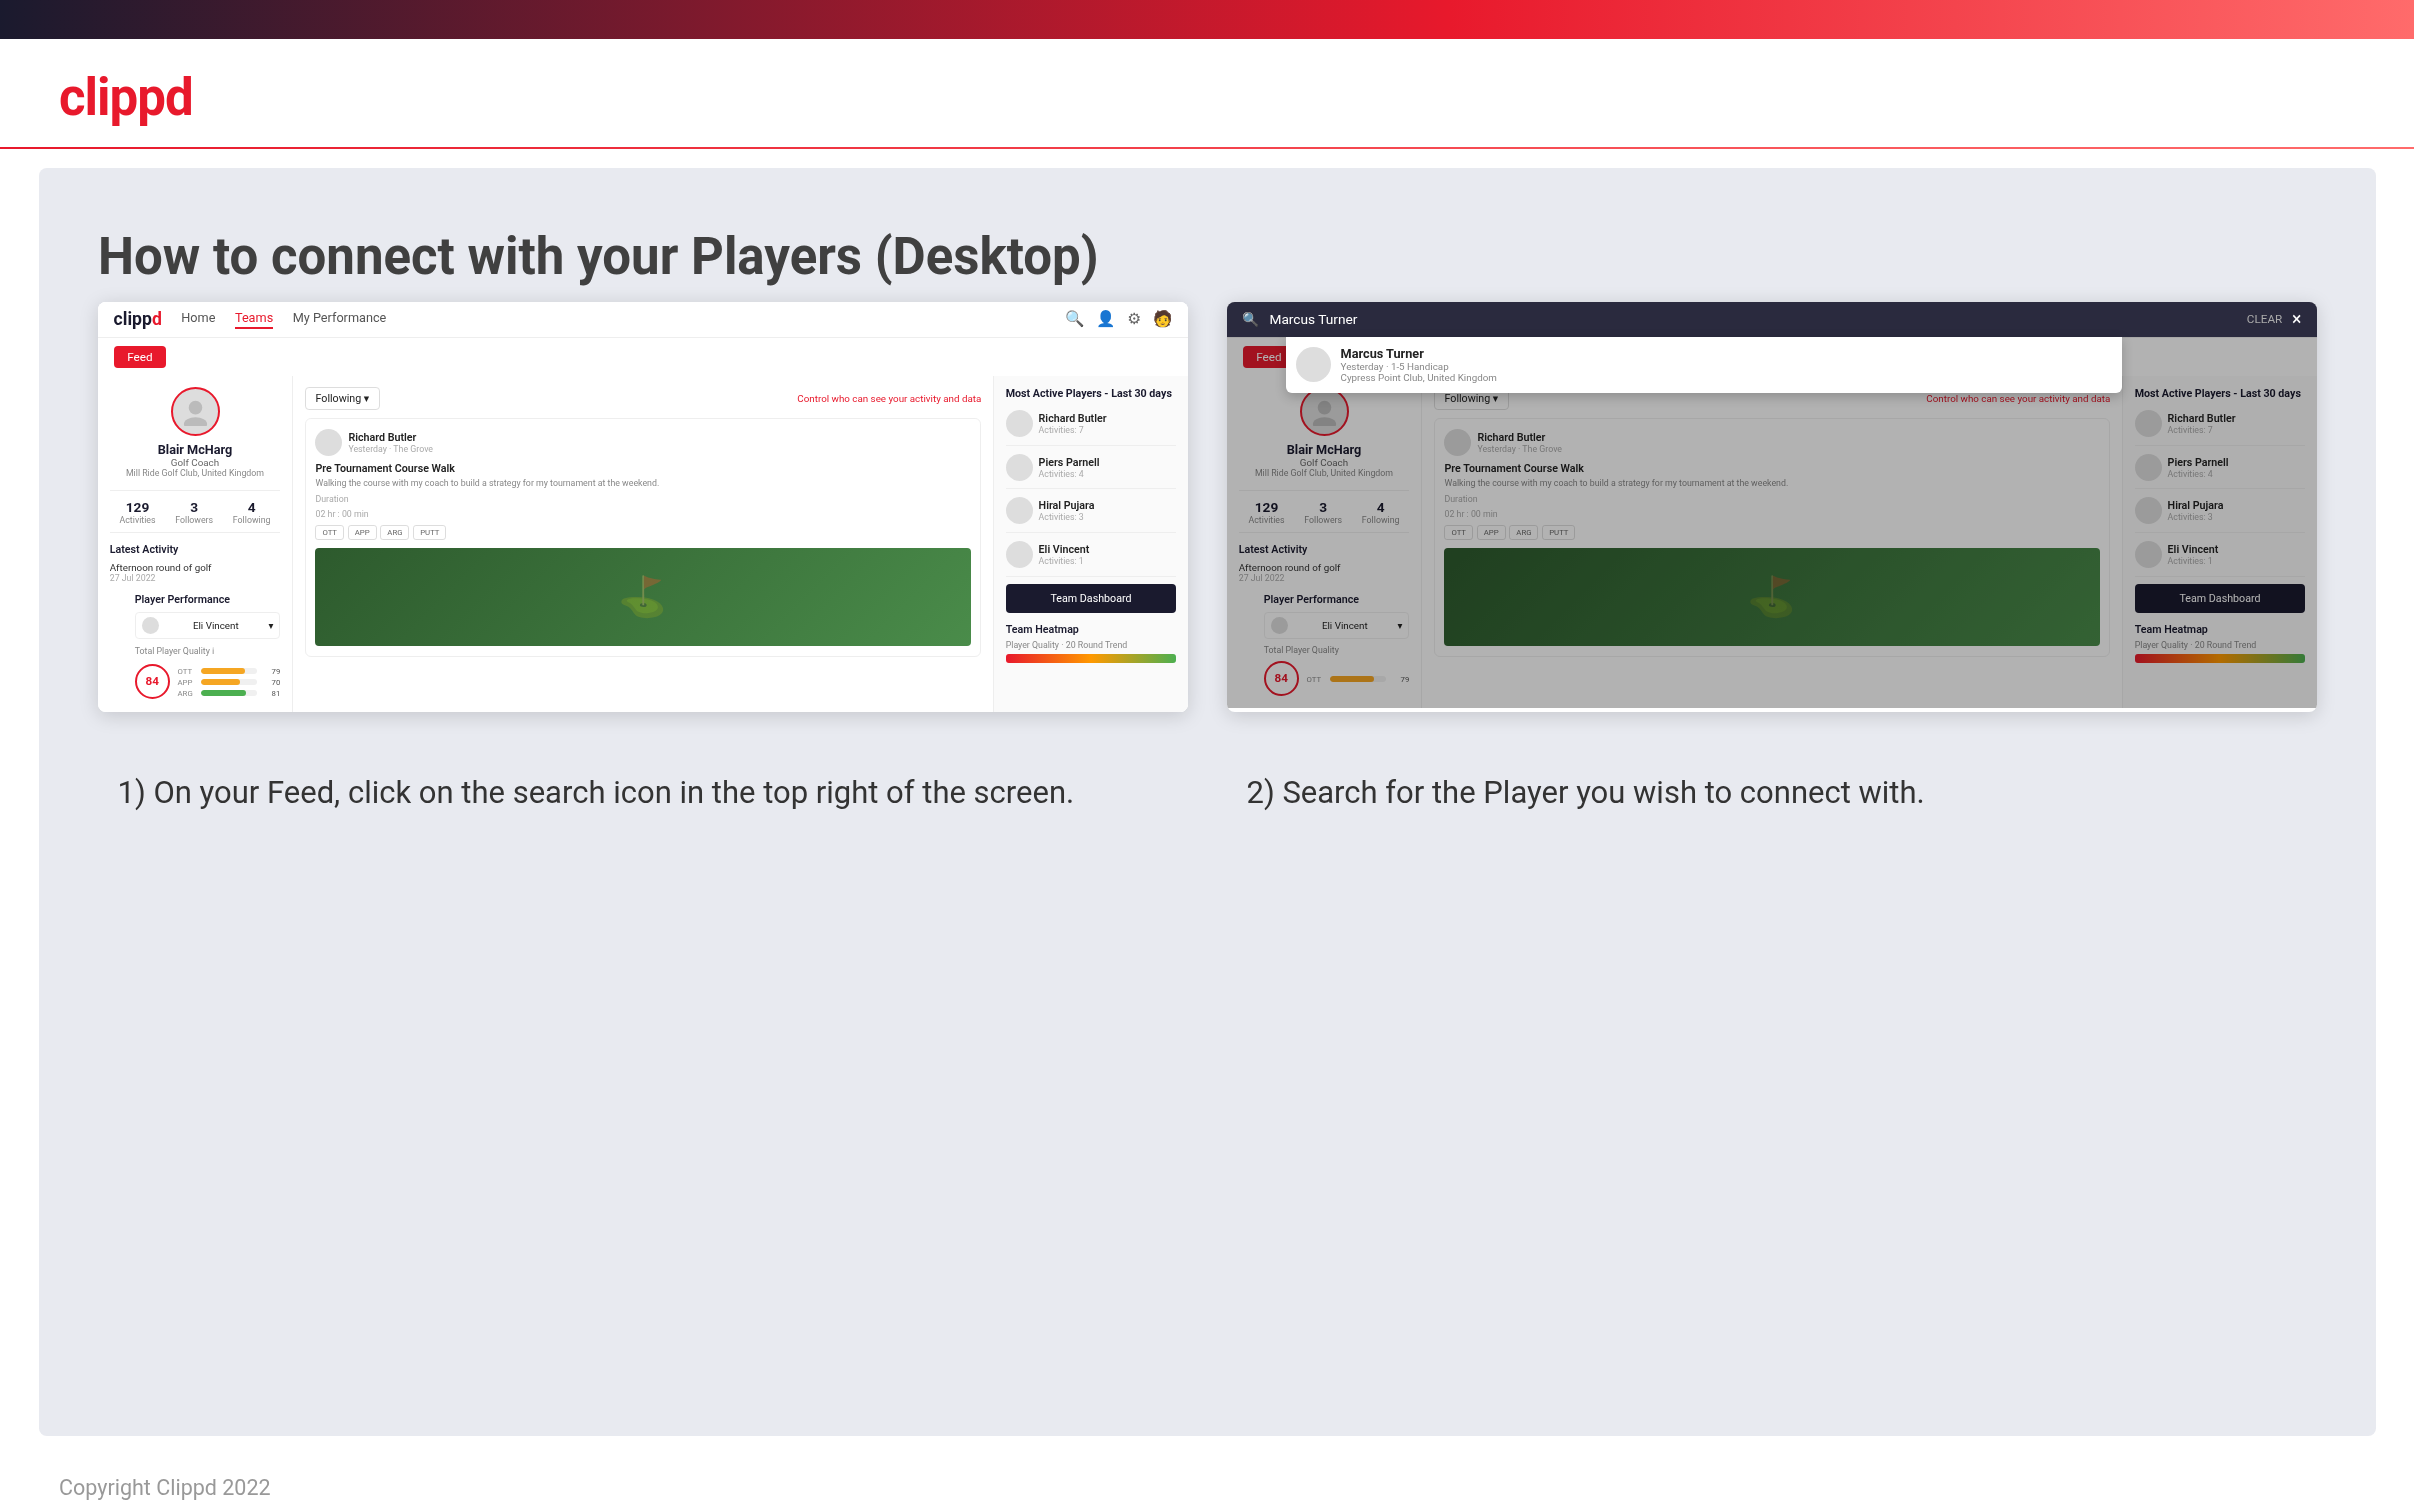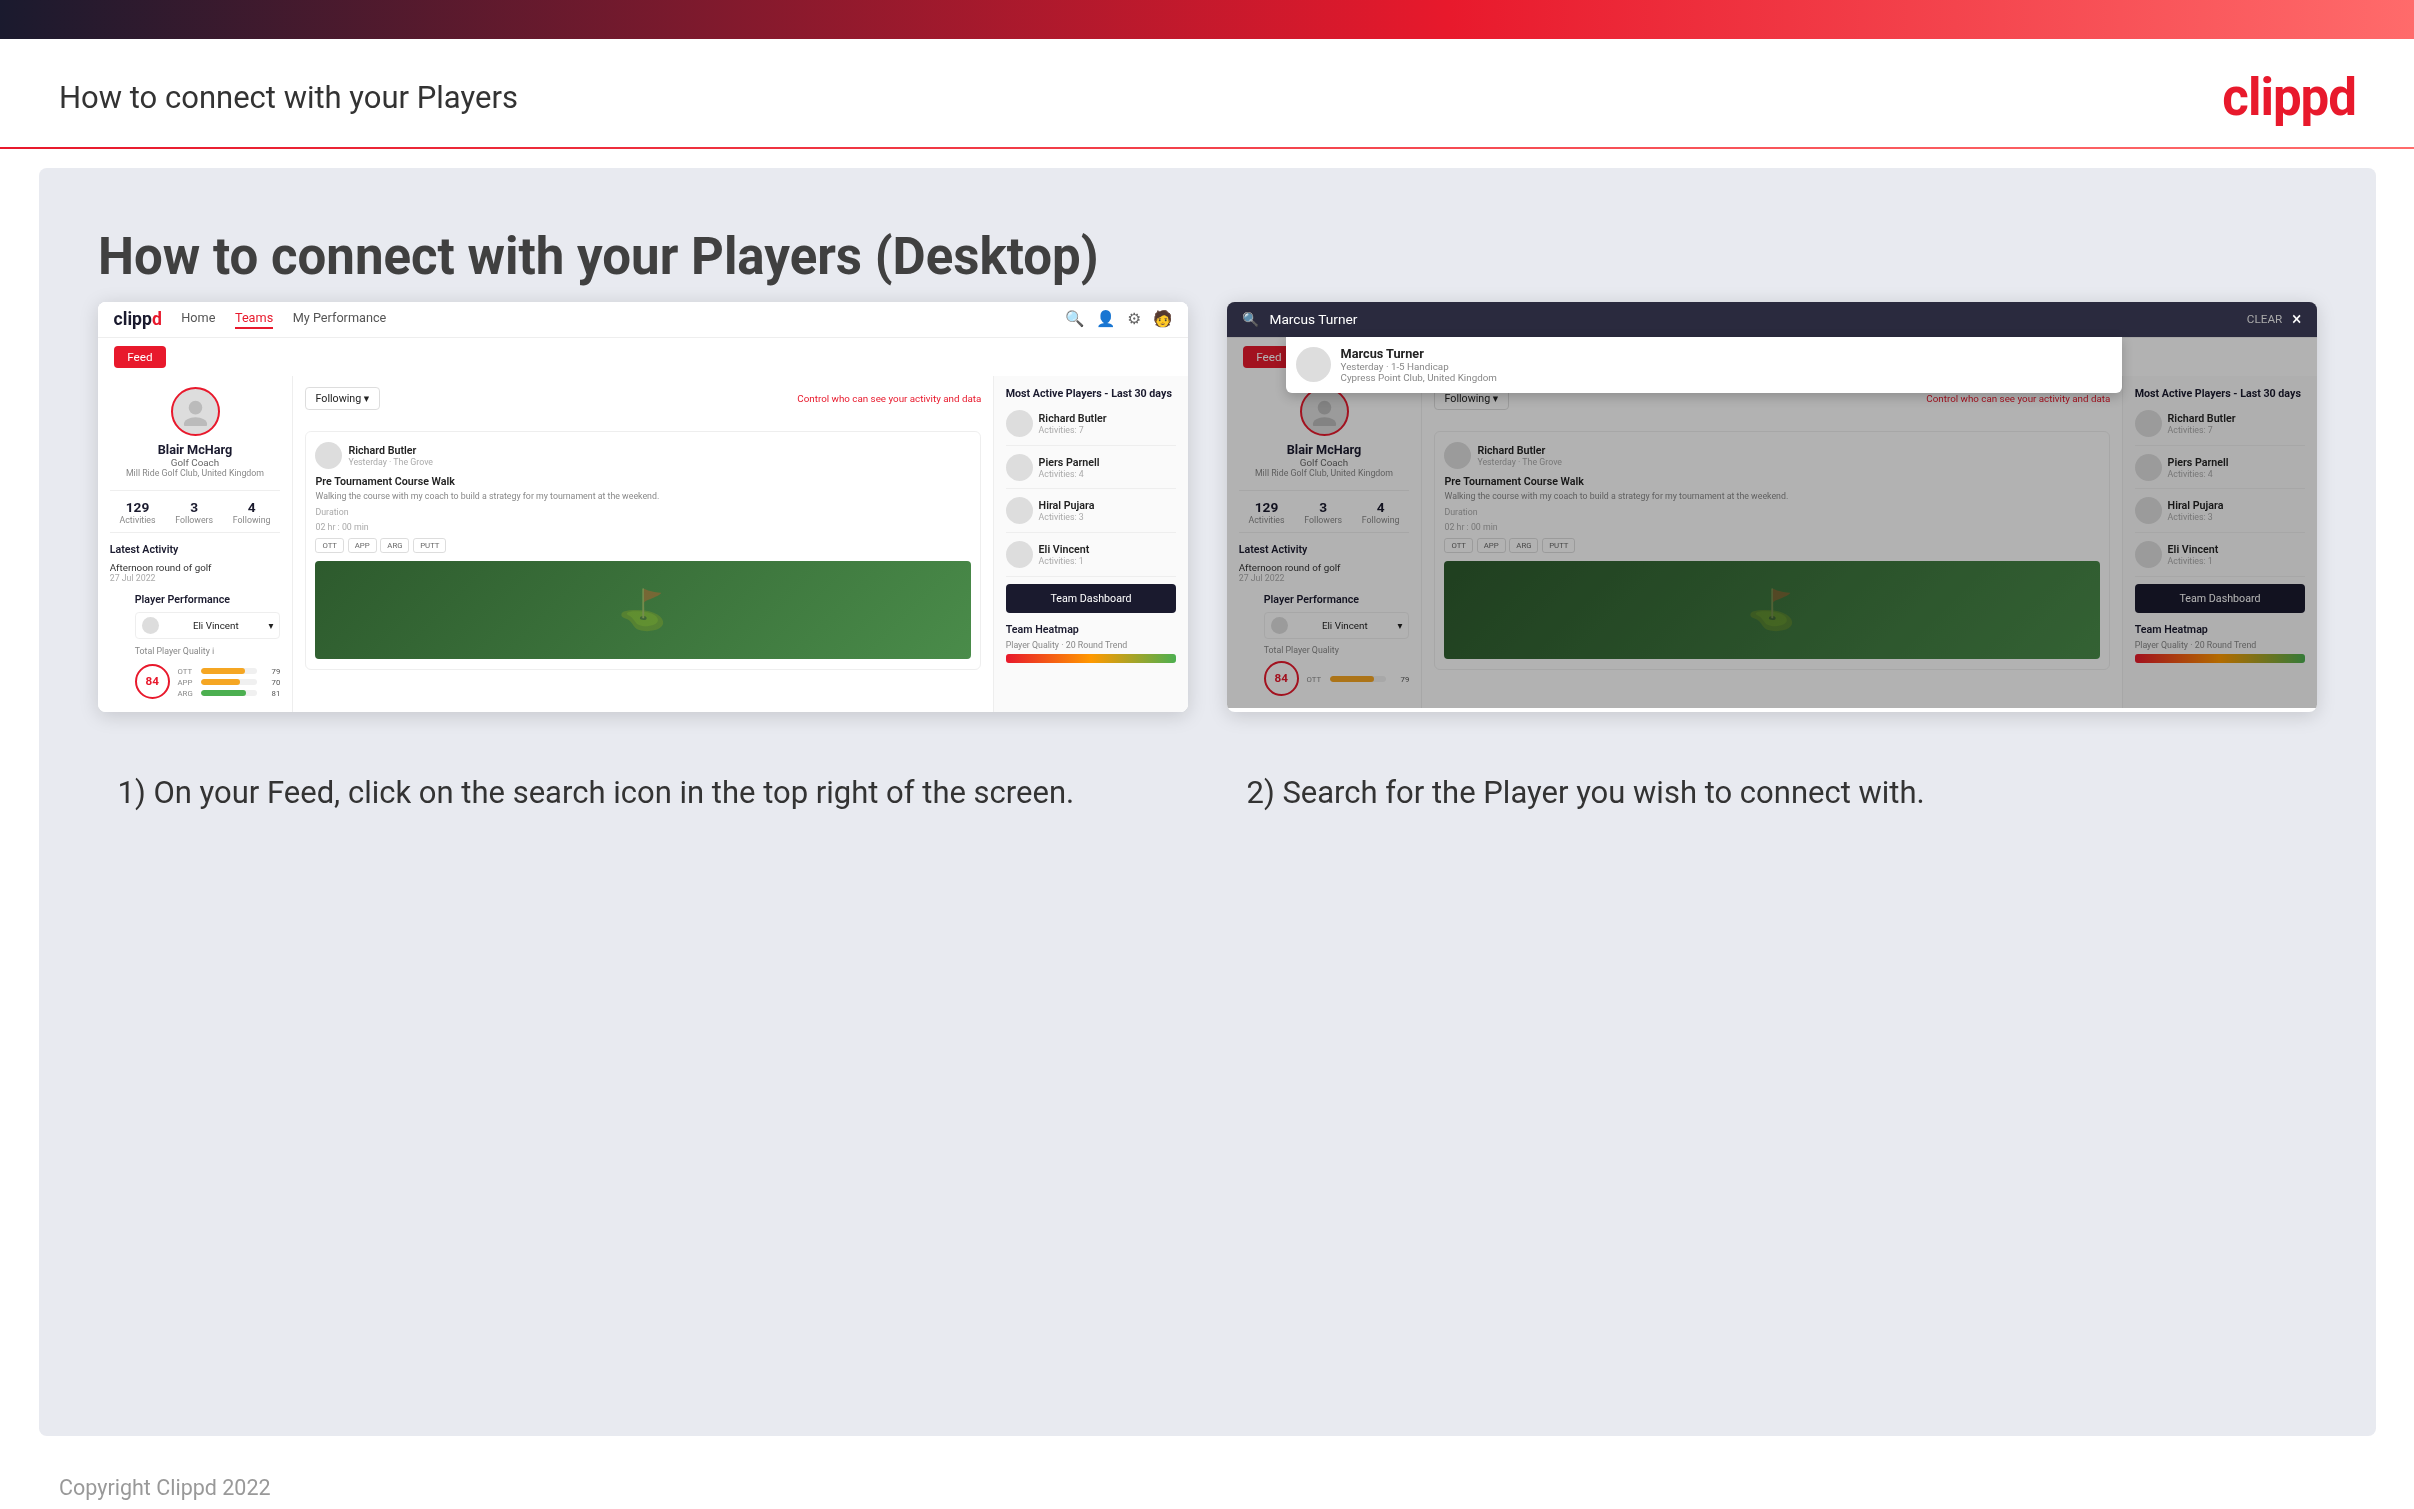--- a/index.html
+++ b/index.html
@@ -313,21 +313,21 @@
 
     
     .middle-panel {
       padding: 11.7px;
     }
 
     .following-row {
       display: flex;
       justify-content: space-between;
       align-items: center;
-      margin-bottom: 21px;
+      margin-bottom: 8px;
     }
 
     .following-btn {
       background: #fff;
       border: 1px solid #ddd;
       border-radius: 3.9px;
       padding: 3.9px 9.8px;
       font-size: 10.7px;
       display: flex;
       align-items: center;
@@ -580,21 +580,20 @@
       font-size: 21.5px;
       color: #999;
     }
   </style>
 </head>
 <body>
 
 <div class="top-bar"></div>
 
 <div class="header">
-  <span class="header-title">How to connect with your Players</span>
   <span class="logo">
     <span>clipp</span><span style="color:#e8192c">d</span>
   </span>
 </div>
 
 <div class="header-divider"></div>
 
 <div class="main-content">
 
   <div class="main-title">How to connect with your Players (Desktop)</div>

